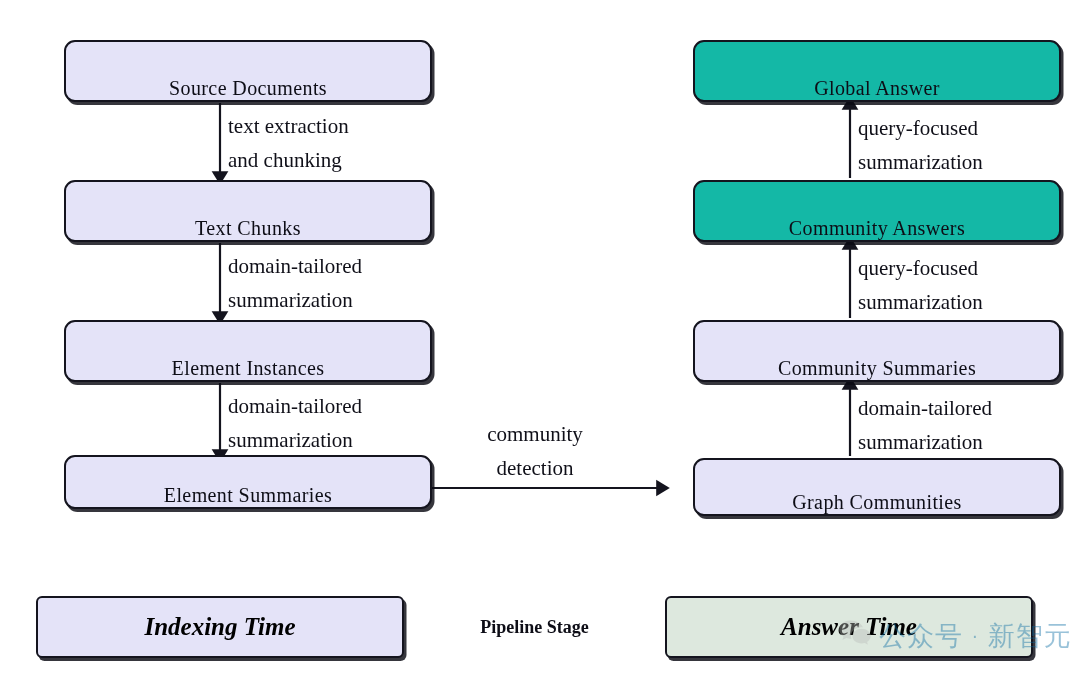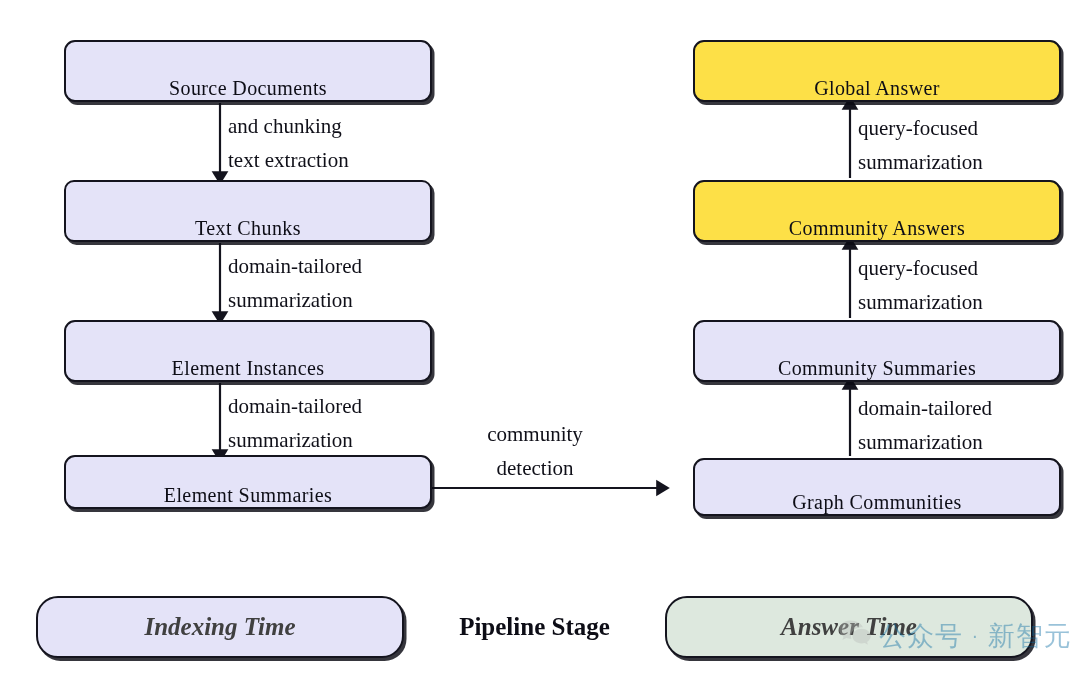--- a/index.html
+++ b/index.html
@@ -30,43 +30,43 @@
     align-items: flex-end;
     justify-content: center;
     font-size: 20px;
     letter-spacing: 0.4px;
     color: #0d0d16;
     box-shadow: 2.5px 3px 0 0 rgba(10,10,18,0.82);
     white-space: nowrap;
     margin-left: 28px;
   }
   .node.indexing { background: #e4e3f8; }
-  .node.query    { background: #fde047; }
+  .node.query    { background: #14b8a6; }
 
   .legend-node {
     position: absolute;
     box-sizing: border-box;
     border: 2.6px solid #14141e;
-    border-radius: 22px;
+    border-radius: 6px;
     display: flex;
     align-items: center;
     justify-content: center;
     font-size: 25px;
     font-style: italic;
     font-weight: bold;
-    color: #404040;
+    color: #000000;
     box-shadow: 2.5px 3px 0 0 rgba(10,10,18,0.82);
     white-space: nowrap;
   }
   .legend-node.indexing { background: #e4e3f8; }
   .legend-node.query    { background: #dde8de; }
 
   .legend-caption {
     position: absolute;
-    font-size: 25px;
+    font-size: 18px;
     font-weight: bold;
     color: #0d0d16;
     white-space: nowrap;
     display: flex;
     align-items: center;
     justify-content: center;
   }
 
   
   .edge-label {
@@ -134,21 +134,21 @@
 
     <line x1="850" y1="456" x2="850" y2="385" stroke="#14141e" stroke-width="2.2" marker-end="url(#arrowhead-up)"></line>
     <line x1="850" y1="318" x2="850" y2="245" stroke="#14141e" stroke-width="2.2" marker-end="url(#arrowhead-up)"></line>
     <line x1="850" y1="178" x2="850" y2="105" stroke="#14141e" stroke-width="2.2" marker-end="url(#arrowhead-up)"></line>
   </svg>
 
   <div class="node indexing" style="left:36px; top:40px; width:368px; height:62px;">
     <span>Source Documents</span>
   </div>
 
-  <div class="node indexing" style="left:36px; top:180px; width:368px; height:62px;border-radius:10px;">
+  <div class="node indexing" style="left:36px; top:180px; width:368px; height:62px;">
     <span>Text Chunks</span>
   </div>
 
   <div class="node indexing" style="left:36px; top:320px; width:368px; height:62px;">
     <span>Element Instances</span>
   </div>
 
   <div class="node indexing" style="left:36px; top:455px; width:368px; height:54px;">
     <span>Element Summaries</span>
   </div>
@@ -163,22 +163,22 @@
 
   <div class="node indexing" style="left:665px; top:320px; width:368px; height:62px;">
     <span>Community Summaries</span>
   </div>
 
   <div class="node indexing" style="left:665px; top:458px; width:368px; height:58px;">
     <span>Graph Communities</span>
   </div>
 
   <div class="edge-label" style="left:228px; top:109px;">
+    <div>text extraction</div>
     <div>and chunking</div>
-    <div>text extraction</div>
   </div>
 
   <div class="edge-label" style="left:228px; top:249px;">
     <div>domain-tailored</div>
     <div>summarization</div>
   </div>
 
   <div class="edge-label" style="left:228px; top:389px;">
     <div>domain-tailored</div>
     <div>summarization</div>

